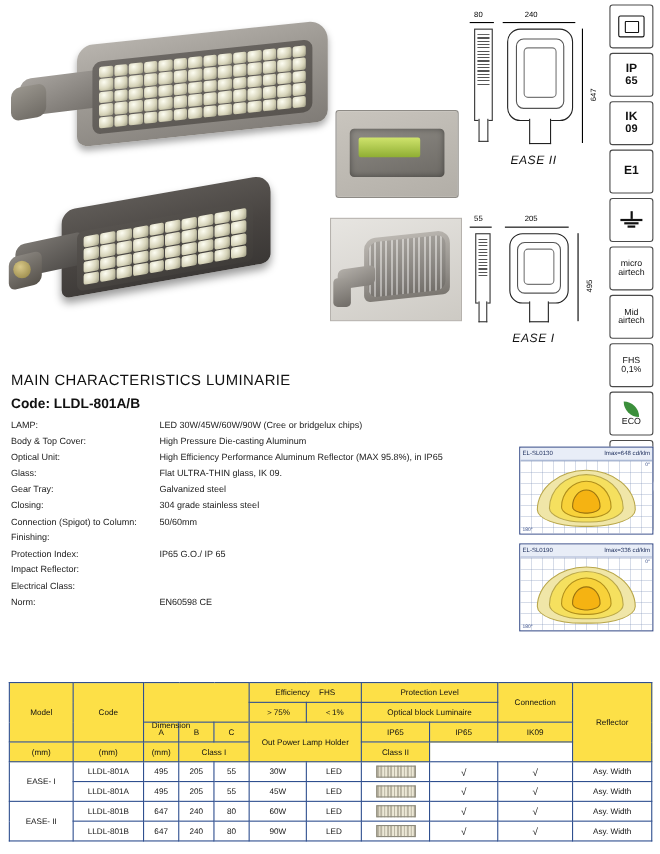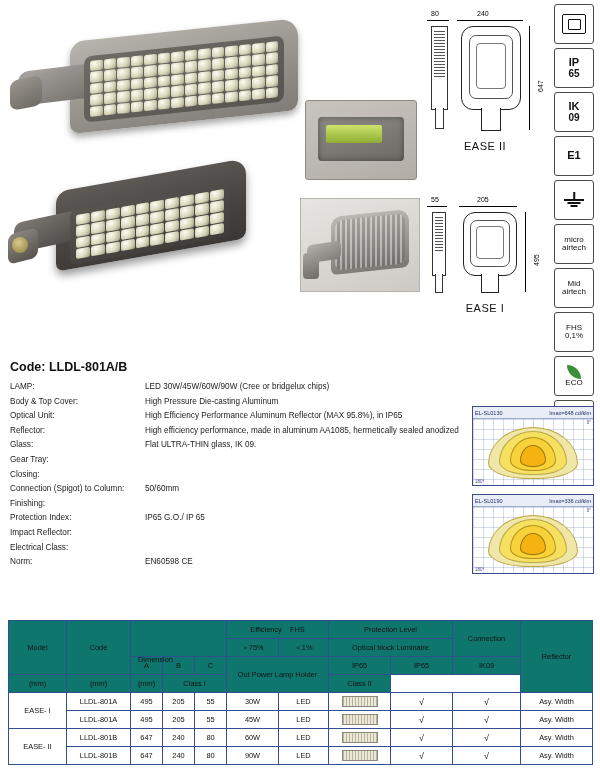--- a/index.html
+++ b/index.html
@@ -257,20 +257,21 @@
     border: 1.2px solid #222;
     background: #fff;
   }
   .dwg-caption {
     position: absolute;
     font-size: 11px;
     letter-spacing: 0.5px;
     color: #111;
     text-align: center;
     width: 120px;
+    font-style: italic;
   }
 
   
   .icon-col {
     position: absolute;
     right: 4px; top: 4px;
     width: 42px;
   }
   .ic {
     width: 38px; height: 38px;
@@ -433,21 +434,21 @@
   }
   table.spec-table th,
   table.spec-table td {
     border: 1px solid #2f4f8f;
     text-align: center;
     vertical-align: middle;
     padding: 1px 1px;
     height: 15px;
   }
   table.spec-table th {
-    background: #0f766e;
+    background: #fde047;
     font-weight: normal;
   }
   table.spec-table td {
     background: #ffffff;
   }
   .lamp-swatch {
     display: inline-block;
     width: 34px; height: 9px;
     background: repeating-linear-gradient(to right, #b9b4a2 0 1.5px, #ece8d6 1.5px 3px);
     border: 1px solid #8d8a7c;
@@ -700,48 +701,47 @@
     </div>
     <div class="ic small-txt">
       <span>free</span>
       <span>TOOLS</span>
     </div>
     <div class="ic">
       <span class="recycle">♻</span>
     </div>
   </div>
 
+  <div class="main-title">MAIN CHARACTERISTICS LUMINARIE</div>
   <div class="code-line">Code: LLDL-801A/B</div>
 
   <div class="spec-list">
     <div class="spec-row">
       <div class="spec-label">LAMP:</div>
       <div class="spec-value">LED  30W/45W/60W/90W (Cree  or  bridgelux  chips)</div>
     </div>
     <div class="spec-row">
       <div class="spec-label">Body &amp; Top Cover:</div>
       <div class="spec-value">High Pressure Die-casting Aluminum</div>
     </div>
     <div class="spec-row">
       <div class="spec-label">Optical Unit:</div>
       <div class="spec-value">High Efficiency Performance Aluminum Reflector (MAX 95.8%), in IP65</div>
     </div>
     <div class="spec-row">
-      <div class="spec-label">Reflector:</div>
-      <div class="spec-value">High efficiency performance, made in aluminum AA1085, hermetically sealed anodized</div>
-    </div>
-    <div class="spec-row">
       <div class="spec-label">Glass:</div>
       <div class="spec-value">Flat ULTRA-THIN glass, IK 09.</div>
     </div>
     <div class="spec-row">
       <div class="spec-label">Gear Tray:</div>
+      <div class="spec-value">Galvanized steel</div>
     </div>
     <div class="spec-row">
       <div class="spec-label">Closing:</div>
+      <div class="spec-value">304 grade stainless steel</div>
     </div>
     <div class="spec-row">
       <div class="spec-label">Connection (Spigot) to Column:</div>
       <div class="spec-value">50/60mm</div>
     </div>
     <div class="spec-row">
       <div class="spec-label">Finishing:</div>
     </div>
     <div class="spec-row">
       <div class="spec-label">Protection Index:</div>

